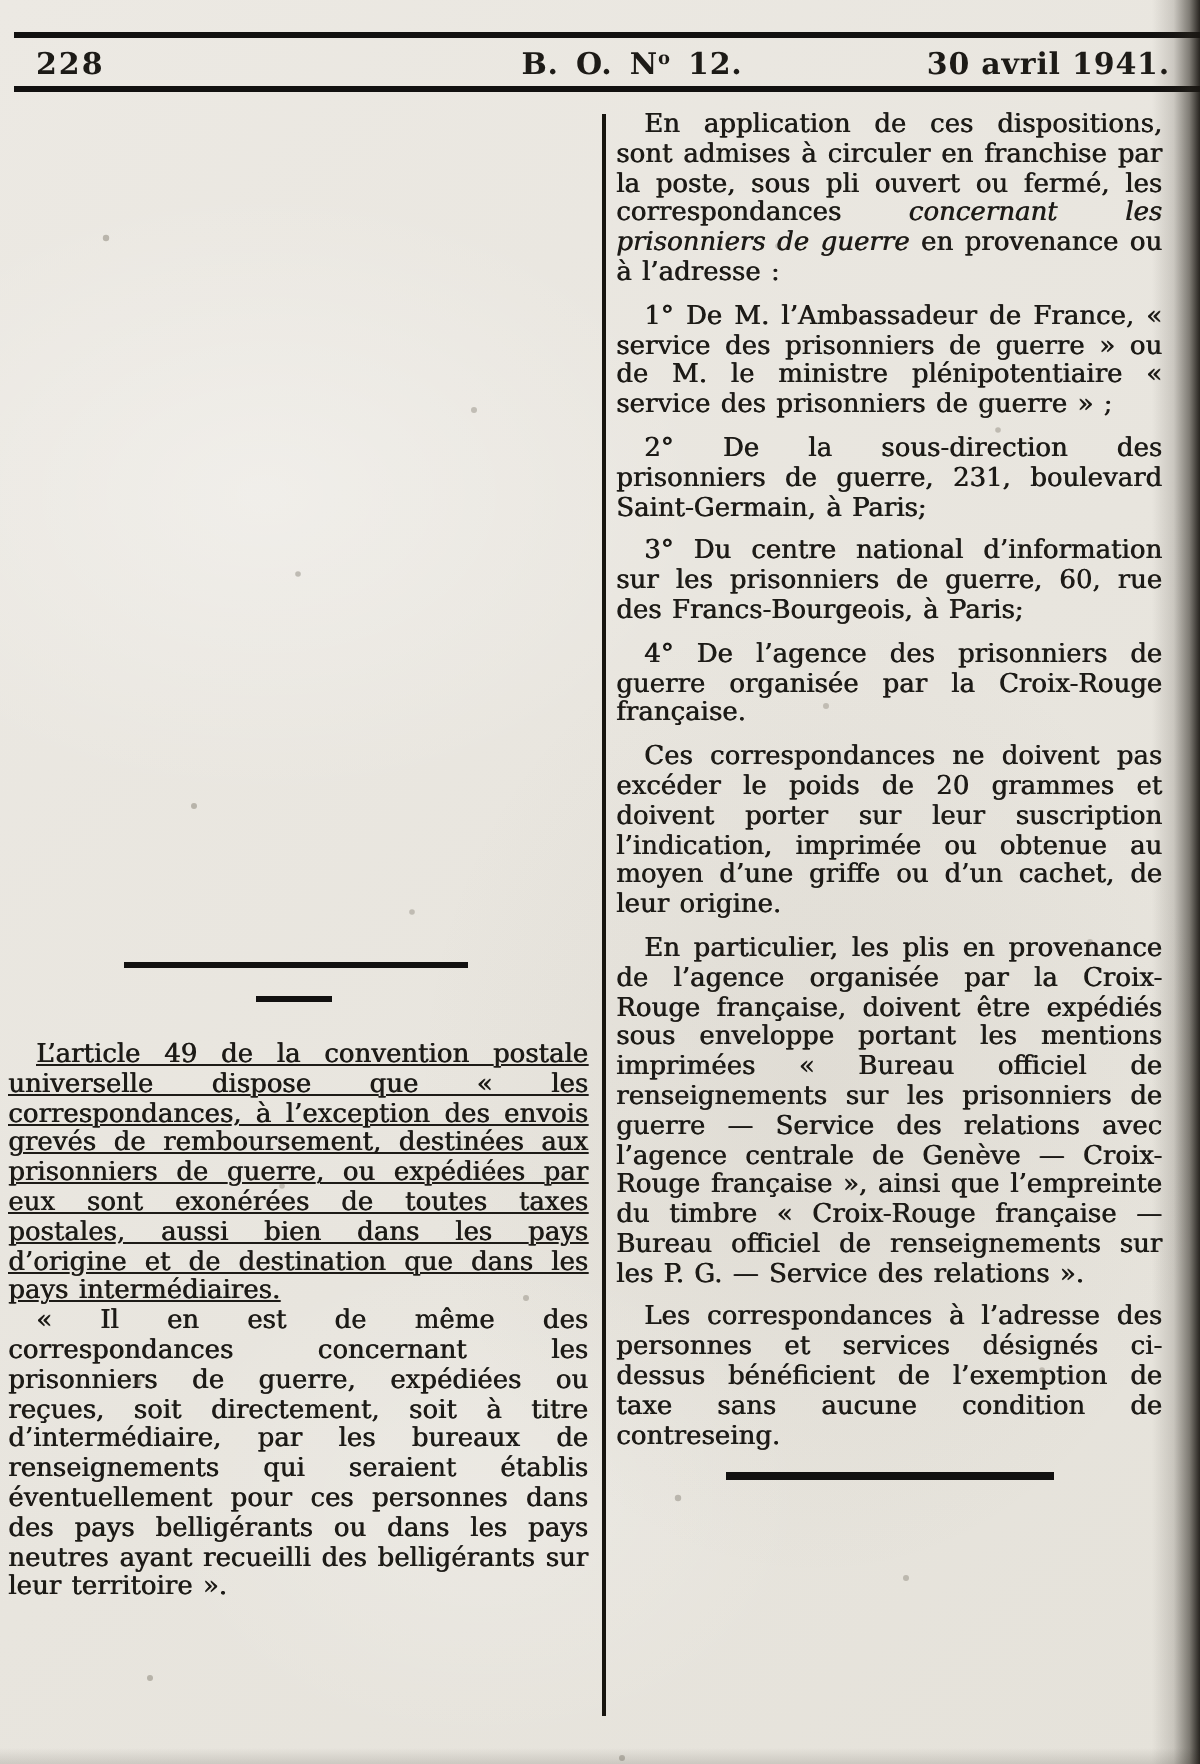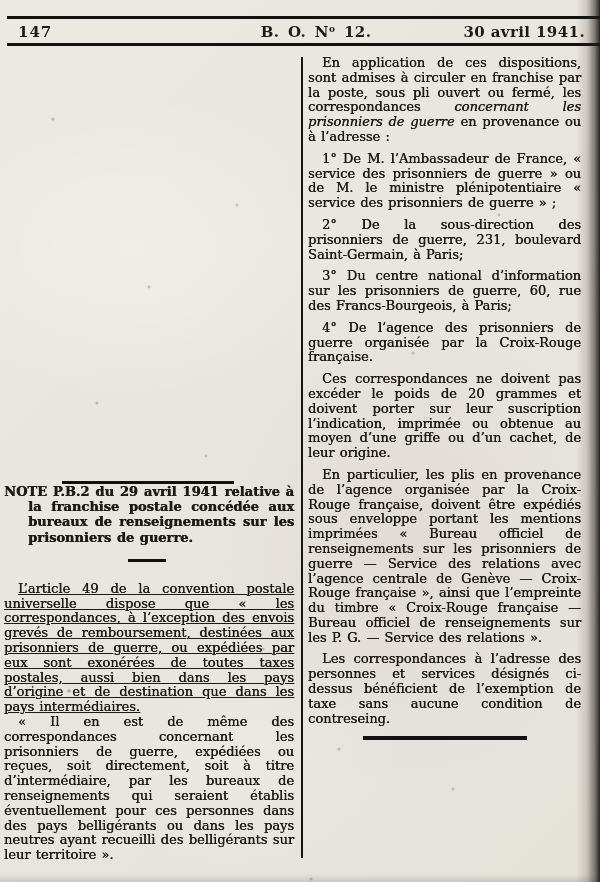--- a/index.html
+++ b/index.html
@@ -88,32 +88,31 @@
   }
 </style>
 </head>
 <body>
 
 <div class="page">
 
   <div class="hrule rule-top"></div>
 
   <div class="header-band">
-    <span class="pageno">147</span>
+    <span class="pageno">228</span>
     <span class="btitle"><span>B. O. N</span><sup>o</sup><span> 12.</span></span>
     <span class="bdate">30 avril 1941.</span>
   </div>
 
   <div class="hrule rule-header"></div>
 
   <div class="col-divider"></div>
 
   <div class="col col-left">
     <div class="sep-long"></div>
-    <p class="note-heading">NOTE P.B.2 du 29 avril 1941 relative à la franchise postale concédée aux bureaux de renseignements sur les prisonniers de guerre.</p>
     <div class="sep-short"></div>
     <p class="lp-first">L’article 49 de la convention postale universelle dispose que « les correspondances, à l’exception des envois grevés de remboursement, destinées aux prisonniers de guerre, ou expédiées par eux sont exonérées de toutes taxes postales, aussi bien dans les pays d’origine et de destination que dans les pays intermédiaires.</p>
     <p>« Il en est de même des correspondances concernant les prisonniers de guerre, expédiées ou reçues, soit directement, soit à titre d’intermédiaire, par les bureaux de renseignements qui seraient établis éventuellement pour ces personnes dans des pays belligérants ou dans les pays neutres ayant recueilli des belligérants sur leur territoire ».</p>
   </div>
 
   <div class="col col-right">
     <p class="rp-first"><span>En application de ces dispositions, sont admises à circuler en franchise par la poste, sous pli ouvert ou fermé, les correspondances </span><span class="em">concernant les prisonniers de guerre</span><span> en provenance ou à l’adresse :</span></p>
     <p class="rp">1° De M. l’Ambassadeur de France, « service des prisonniers de guerre » ou de M. le ministre plénipotentiaire « service des prisonniers de guerre » ;</p>
     <p class="rp">2° De la sous-direction des prisonniers de guerre, 231, boulevard Saint-Germain, à Paris;</p>
     <p class="rp">3° Du centre national d’information sur les prisonniers de guerre, 60, rue des Francs-Bourgeois, à Paris;</p>

